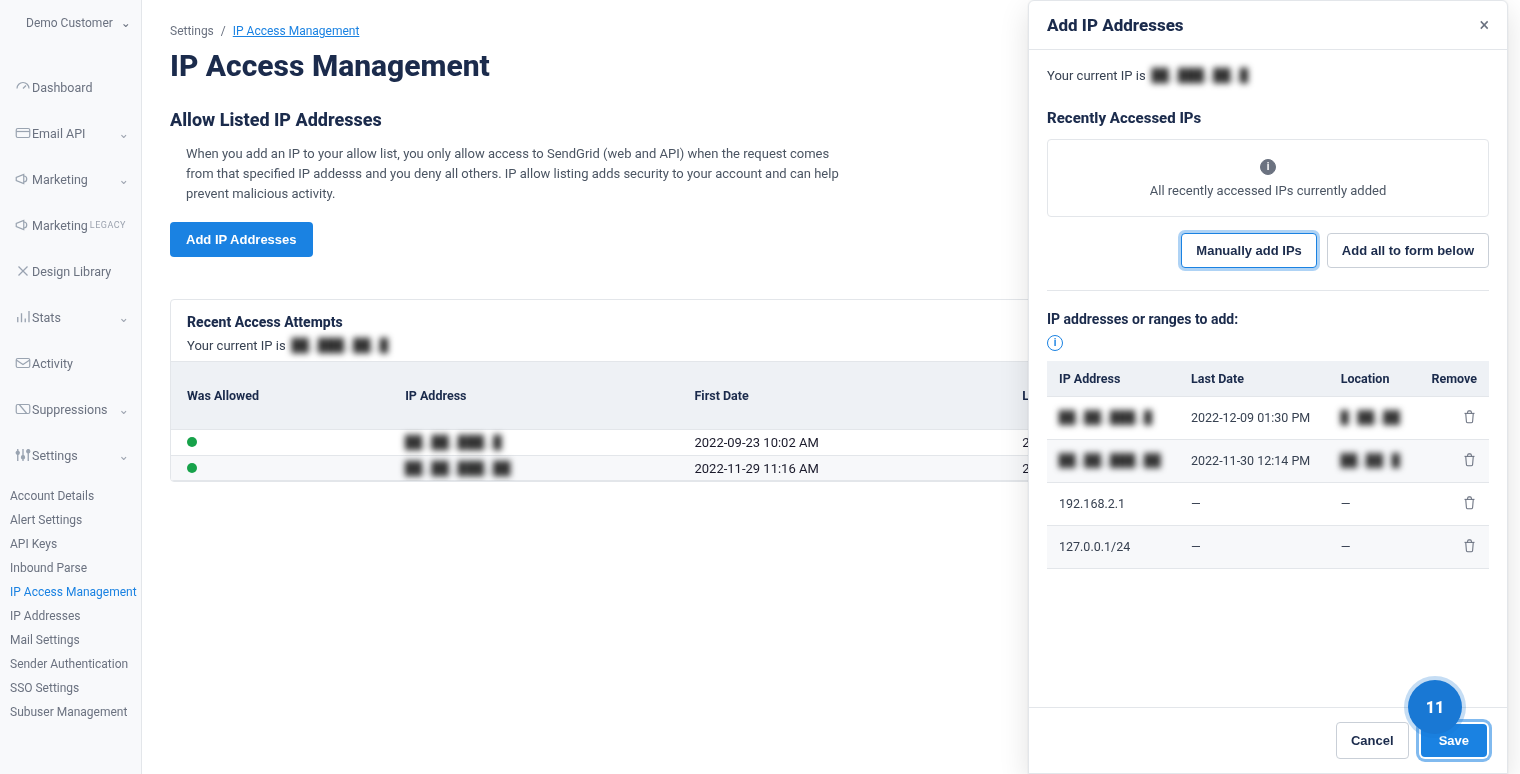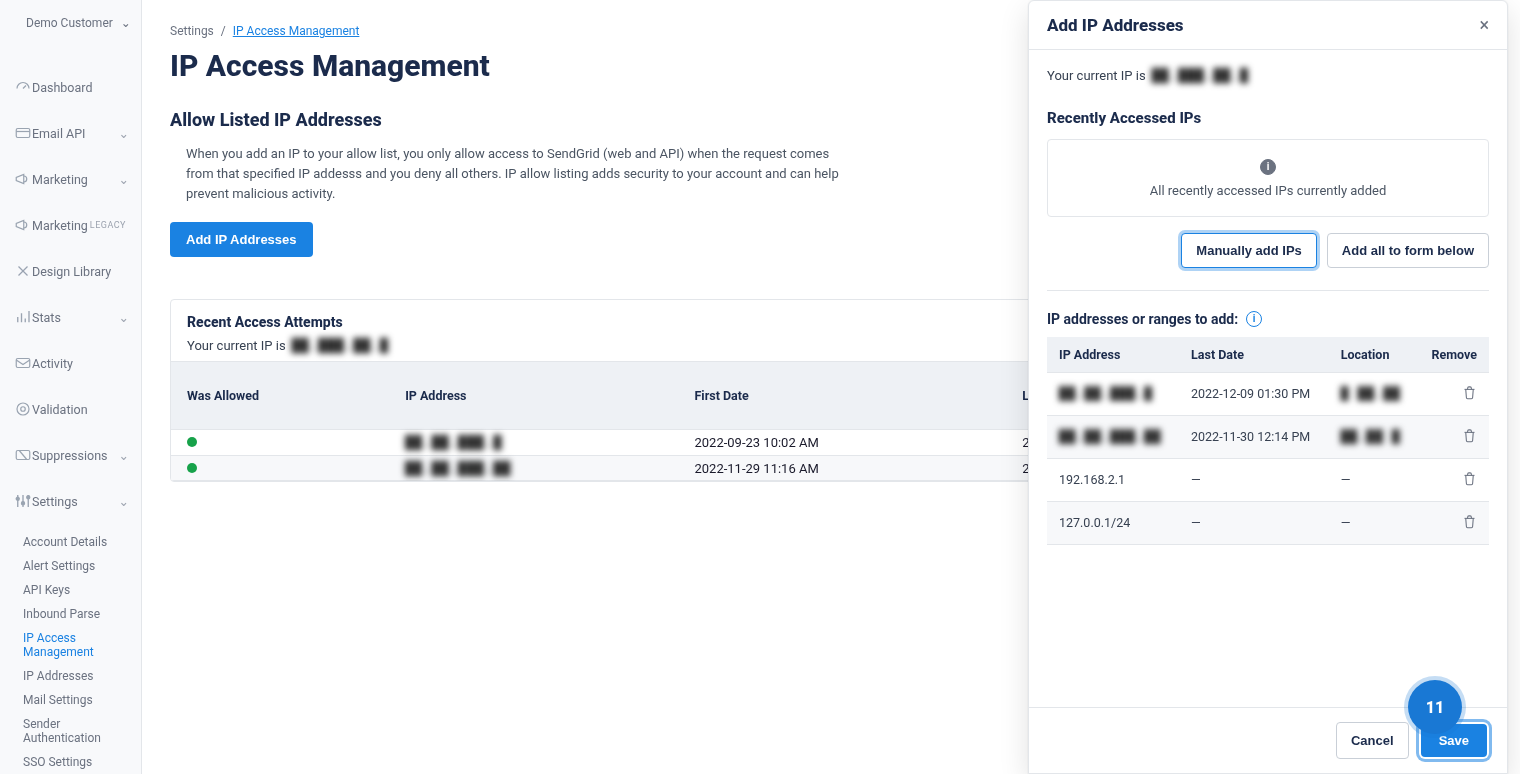--- a/index.html
+++ b/index.html
@@ -43,21 +43,21 @@
 .sb-item{
   display:flex;align-items:center;
   padding:14px 12px 14px 14px;font-size:12.5px;color:var(--muted);
   cursor:pointer;white-space:nowrap;
 }
 .sb-item .chev{margin-left:auto;color:#9ca3af;}
 .sb-ic{width:18px;height:18px;display:inline-flex;align-items:center;justify-content:center;color:#9aa4b1;}
 .sb-ic svg{width:18px;height:18px;}
 .sb-badge{font-size:9px;letter-spacing:.5px;color:#9ca3af;margin-left:2px;}
 .sb-sub{padding:6px 0 0 10px;}
-.sb-sub a{display:block;padding:5px 0;font-size:12px;color:var(--muted);text-decoration:none;margin-left:13px;}
+.sb-sub a{display:block;padding:5px 0;font-size:12px;color:var(--muted);text-decoration:none;}
 .sb-sub a.active{color:var(--blue);}
 
 
 .main{
   margin-left:142px;height:100%;padding:24px 28px;overflow:hidden;
 }
 .crumbs{font-size:12px;color:var(--muted);}
 .crumbs .sep{margin:0 4px;}
 .crumbs a{color:var(--blue);text-decoration:underline;}
 h1.page-title{font-size:30px;font-weight:800;color:var(--navy);margin:10px 0 26px;}
@@ -97,21 +97,21 @@
   border:1px solid var(--border);border-radius:4px;padding:18px;text-align:center;color:#4b5563;font-size:13px;
 }
 .info-box .info-ic{margin:0 auto 8px;background:#6b7280;border-color:#6b7280;color:var(--white);}
 .btn-row{display:flex;gap:10px;justify-content:flex-end;margin:16px 0 22px;}
 .btn-outline{
   background:var(--white);color:var(--navy);border:1px solid #c9cfd7;border-radius:4px;
   padding:9px 14px;font-size:13px;font-weight:600;cursor:pointer;
 }
 .btn-outline.focus{box-shadow:0 0 0 3px rgba(26,130,226,.35);border-color:var(--blue);}
 hr.sep{border:none;border-top:1px solid var(--border);margin:0 0 20px;}
-.label-row{display:flex;align-items:flex-start;gap:8px;margin-bottom:10px;}
+.label-row{display:flex;align-items:flex-start;gap:8px;margin-bottom:10px;flex-direction:column;}
 .label-row b{font-size:14px;color:var(--navy);}
 table.mini{width:100%;border-collapse:collapse;font-size:12.5px;}
 table.mini th{
   text-align:left;padding:10px 12px;background:#eef1f5;color:var(--navy);font-weight:700;border-bottom:1px solid var(--border);
 }
 table.mini th:last-child,table.mini td:last-child{text-align:right;}
 table.mini td{padding:12px 12px;border-bottom:1px solid var(--border);color:#374151;}
 table.mini tr:nth-child(even) td{background:#f7f8fa;}
 .trash{width:15px;height:15px;display:inline-block;color:#6b7280;cursor:pointer;}
 .trash svg{width:100%;height:100%;}
@@ -213,30 +213,20 @@
     <span class="chev">⌄</span>
       </div>
       <div class="sb-item">
         <span class="sb-ic">
           <svg viewBox="0 0 24 24" fill="none" stroke="currentColor" stroke-width="1.6">
             <rect x="3" y="6" width="18" height="12" rx="2"></rect>
             <path d="M3 8l9 6 9-6"></path>
           </svg>
         </span>
     <span>Activity</span>
-
-    </div>
-      <div class="sb-item">
-        <span class="sb-ic">
-          <svg viewBox="0 0 24 24" fill="none" stroke="currentColor" stroke-width="1.6">
-            <circle cx="12" cy="12" r="8"></circle>
-            <circle cx="12" cy="12" r="3"></circle>
-          </svg>
-        </span>
-    <span>Validation</span>
 
     </div>
       <div class="sb-item">
         <span class="sb-ic">
           <svg viewBox="0 0 24 24" fill="none" stroke="currentColor" stroke-width="1.6">
             <rect x="3" y="6" width="18" height="12" rx="2"></rect>
             <path d="M7 6l10 12"></path>
           </svg>
         </span>
     <span>Suppressions</span>

